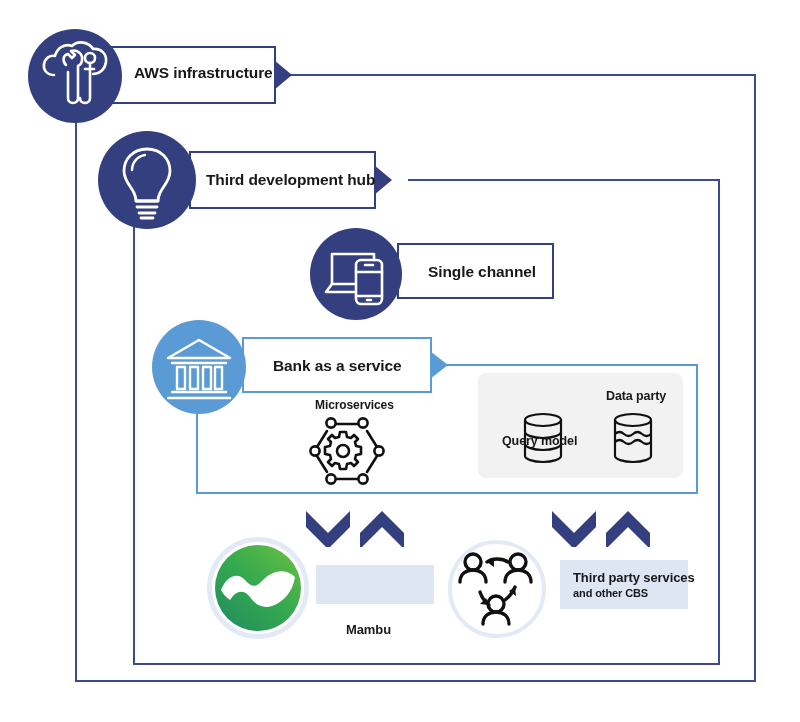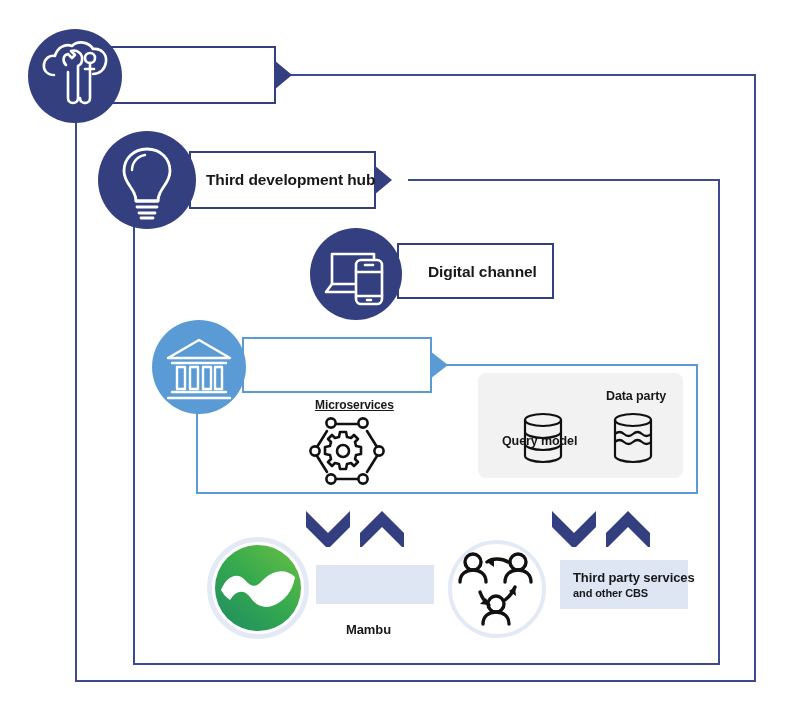--- a/index.html
+++ b/index.html
@@ -43,20 +43,21 @@
       <g fill="none" stroke="#ffffff" stroke-width="2.6" stroke-linecap="round" stroke-linejoin="round">
         <path d="M26,46 C19,46 15,41 16,35 C17,29 22,26 27,27 C29,19 37,14 44,17 C50,11 61,13 65,20 C73,19 79,25 78,33 C77,40 72,45 65,45"></path>
         <path d="M38,36 C34,32 35,26 40,25 L44,29 L47,26 L43,22 C49,20 55,25 54,31 C54,34 52,36 50,37 L50,69 C50,72 48,74 45,74 C42,74 40,72 40,69 L40,43"></path>
         <path d="M62,24 C65,24 67,26 67,29 C67,32 65,34 62,34 C59,34 57,32 57,29 C57,26 59,24 62,24 Z"></path>
         <path d="M62,34 L62,69 C62,72 60,74 57,74"></path>
         <path d="M57,74 C54,74 52,72 52,69"></path>
         <path d="M57,40 L66,40"></path>
       </g>
     </svg>
   </div>
+  <div class="lbl" style="left:134px;top:64px;font-size:15.5px;">AWS infrastructure</div>
 
   <div class="node-circle" style="left:98px;top:131px;width:98px;height:98px;background:#343F80;">
     <svg width="98" height="98" viewBox="0 0 98 98">
       <g fill="none" stroke="#ffffff" stroke-width="2.8" stroke-linecap="round" stroke-linejoin="round">
         <path d="M49,18 C35,18 26,28 26,40 C26,50 33,55 36,62 C38,66 38,70 38,70 L60,70 C60,70 60,66 62,62 C65,55 72,50 72,40 C72,28 63,18 49,18 Z"></path>
         <path d="M38,70 L60,70"></path>
         <path d="M39,76 L59,76"></path>
         <path d="M41,82 L57,82"></path>
         <path d="M43,87 L55,87"></path>
         <path d="M34,39 C34,31 40,25 47,24" stroke-width="2.4"></path>
@@ -70,38 +71,39 @@
       <g fill="none" stroke="#ffffff" stroke-width="2.6" stroke-linecap="round" stroke-linejoin="round">
         <path d="M22,26 L64,26 L64,32 M22,26 L22,56 L44,56"></path>
         <path d="M22,56 L16,64 L44,64"></path>
         <rect x="46" y="32" width="26" height="44" rx="5"></rect>
         <path d="M55,37 L63,37"></path>
         <path d="M46,44 L72,44 M46,68 L72,68"></path>
         <path d="M57,72 L61,72"></path>
       </g>
     </svg>
   </div>
-  <div class="lbl" style="left:428px;top:263px;font-size:15.5px;">Digital channel</div>
+  <div class="lbl" style="left:428px;top:263px;font-size:15.5px;">Single channel</div>
 
   <div class="node-circle" style="left:152px;top:320px;width:94px;height:94px;background:#5B9BD5;">
     <svg width="94" height="94" viewBox="0 0 94 94">
       <g fill="none" stroke="#ffffff" stroke-width="2.4" stroke-linecap="round" stroke-linejoin="round">
         <path d="M47,20 L78,38 L16,38 Z"></path>
         <path d="M20,43 L74,43"></path>
         <rect x="25" y="47" width="8" height="22"></rect>
         <rect x="38" y="47" width="8" height="22"></rect>
         <rect x="51" y="47" width="8" height="22"></rect>
         <rect x="63" y="47" width="7" height="22"></rect>
         <path d="M20,72 L74,72"></path>
         <path d="M16,78 L78,78"></path>
       </g>
     </svg>
   </div>
+  <div class="lbl" style="left:273px;top:357px;font-size:15.5px;">Bank as a service</div>
 
-  <div class="lbl" style="left:315px;top:398px;font-size:12px;text-decoration:underline;">Microservices</div>
+  <div class="lbl" style="left:315px;top:398px;font-size:12px;">Microservices</div>
   <div style="position:absolute;left:305px;top:415px;">
     <svg width="84" height="72" viewBox="0 0 84 72">
       <g fill="none" stroke="#111111" stroke-width="2.6" stroke-linecap="round" stroke-linejoin="round">
         <path d="M29,9 L55,9 M62,16 L72,32 M72,41 L62,57 M55,64 L29,64 M22,57 L12,41 M12,32 L22,16"></path>
         <circle cx="26" cy="8" r="4.6" fill="#ffffff"></circle>
         <circle cx="58" cy="8" r="4.6" fill="#ffffff"></circle>
         <circle cx="74" cy="36" r="4.6" fill="#ffffff"></circle>
         <circle cx="58" cy="64" r="4.6" fill="#ffffff"></circle>
         <circle cx="26" cy="64" r="4.6" fill="#ffffff"></circle>
         <circle cx="10" cy="36" r="4.6" fill="#ffffff"></circle>

